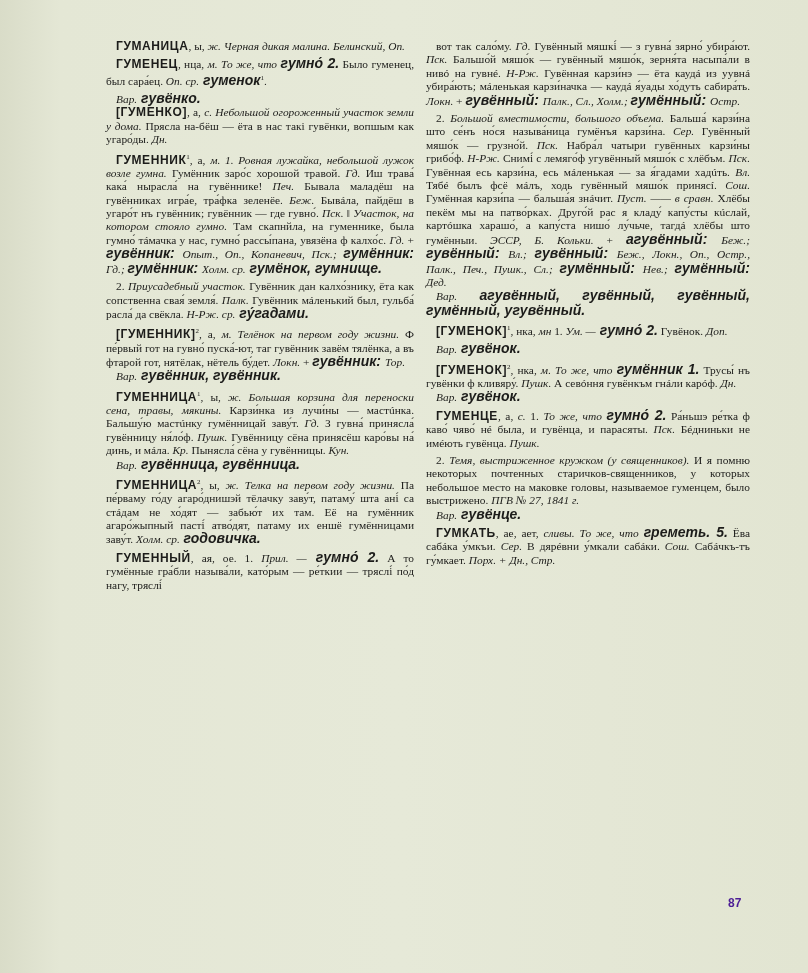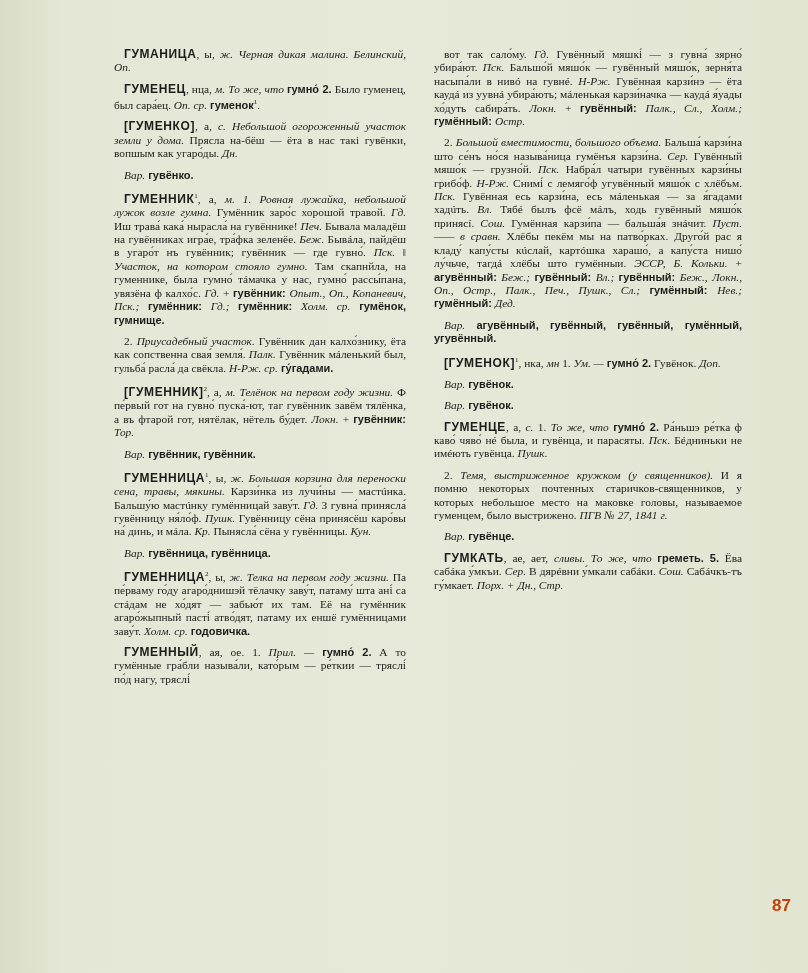--- a/index.html
+++ b/index.html
@@ -9,43 +9,43 @@
     background-image: linear-gradient(90deg, #d9dcc8 0px, #e4e7d5 60px, #e6e9d8 400px, #e2e5d2 808px);
     font-family: "Liberation Serif", "DejaVu Serif", serif;
     color: #1c1c1a;
     position: relative;
   }
   .page { position: absolute; left: 106px; top: 40px; width: 648px; }
   .col { position: absolute; top: 0; width: 308px; font-size: 11.4px; line-height: 13.4px; text-align: justify; }
   .col.left { left: 0; }
   .col.right { left: 320px; width: 324px; }
   .entry { margin: 0 0 4px 0; }
-  .entry p { margin: 8px; text-indent: 0; }
+  .entry p { margin: 0; text-indent: 0; }
   .indent { text-indent: 10px !important; }
   .hw { font-family: "Liberation Sans", "DejaVu Sans", sans-serif; font-weight: bold; letter-spacing: 0.6px; font-size: 12px; }
-  .b { font-family: "Liberation Sans", "DejaVu Sans", sans-serif; font-weight: bold; font-size: 11px; }
+  .b { font-family: "Liberation Sans", "DejaVu Sans", sans-serif; font-weight: bold; font-size: 14px; font-style: italic; }
   .i { font-style: italic; }
   .quote { margin: 2px 0 4px 22px; text-indent: 10px; }
-  .pagenum { position: absolute; left: 772px; top: 896px; font-family: "Liberation Sans", sans-serif; font-size: 17px; font-weight: bold; color: #c2410c; }
+  .pagenum { position: absolute; left: 728px; top: 896px; font-family: "Liberation Sans", sans-serif; font-size: 12px; font-weight: bold; color: #4c1d95; }
   sup { font-size: 7px; }
 </style>
 </head>
 <body>
 
 <div class="page">
   <div class="col left" id="col-left">
       <div class="entry">
         <p class="indent"><span class="hw">ГУМАНИЦА</span><span class="">, ы, </span><span class="i">ж. Черная дикая малина. Белинский, Оп.</span></p>
       </div>
       <div class="entry">
         <p class="indent"><span class="hw">ГУМЕНЕЦ</span><span class="">, нца, </span><span class="i">м. То же, что </span><span class="b">гумно́ 2.</span><span class=""> Было гуменец, был сара́ец. </span><span class="i">Оп. ср.</span><span class="b"> гуменок</span><sup class="">1</sup><span class="">.</span></p>
       </div>
       <div class="entry">
+        <p class="indent"><span class="i">Вар.</span><span class="b"> гувёнко.</span></p>
         <p class="indent"><span class="hw">[ГУМЕНКО]</span><span class="">, а, </span><span class="i">с. Небольшой огороженный участок земли у дома.</span><span class=""> Прясла на-бёш — ёта в нас такі гувёнки, вопшым как угаро́ды. </span><span class="i">Дн.</span></p>
-        <p class="indent"><span class="i">Вар.</span><span class="b"> гувёнко.</span></p>
       </div>
       <div class="entry">
         <p class="indent"><span class="hw">ГУМЕННИК</span><sup class="">1</sup><span class="">, а, </span><span class="i">м. 1. Ровная лужайка, небольшой лужок возле гумна.</span><span class=""> Гумённик заро́с хорошой травой. </span><span class="i">Гд.</span><span class=""> Иш трава́ кака́ нырасла́ на гувённике! </span><span class="i">Печ.</span><span class=""> Бывала маладёш на гувённиках игра́е, тра́фка зеленёе. </span><span class="i">Беж.</span><span class=""> Бывáла, пайдёш в угаро́т нъ гувённик; гувённик — где гувно́. </span><span class="i">Пск. ‖ Участок, на котором стояло гумно.</span><span class=""> Там скапнйла, на гуменнике, была гумно́ тáмачка у нас, гумно́ рассы́пана, увязёна ф калхо́с. </span><span class="i">Гд.</span><span class=""> + </span><span class="b">гувённик: </span><span class="i">Опыт., Оп., Копаневич, Пск.; </span><span class="b">гумённик: </span><span class="i">Гд.; </span><span class="b">гумённик: </span><span class="i">Холм. ср.</span><span class="b"> гумёнок, гумнище.</span></p>
       </div>
       <div class="entry">
         <p class="indent"><span class="">2. </span><span class="i">Приусадебный участок.</span><span class=""> Гувённик дан калхо́знику, ёта как сопственна свая́ земля́. </span><span class="i">Палк.</span><span class=""> Гувённик мáленький был, гульба́ расла́ да свёкла. </span><span class="i">Н-Рж. ср.</span><span class="b"> гу́гадами.</span></p>
       </div>
       <div class="entry">
         <p class="indent"><span class="hw">[ГУМЕННИК]</span><sup class="">2</sup><span class="">, а, </span><span class="i">м. Телёнок на первом году жизни.</span><span class=""> Ф пе́рвый гот на гувно́ пуска́-ют, таг гувённик завём тялёнка, а въ фтарой гот, нятёлак, нётель бу́дет. </span><span class="i">Локн.</span><span class=""> + </span><span class="b">гувённик: </span><span class="i">Тор.</span></p>
         <p class="indent"><span class="i">Вар.</span><span class="b"> гувённик, гувённик.</span></p>
@@ -69,20 +69,21 @@
         <p class="indent"><span class="">2. </span><span class="i">Большой вместимости, большого объема.</span><span class=""> Бальша́ карзи́на што се́нъ но́ся называ́ница гумёнъя карзи́на. </span><span class="i">Сер.</span><span class=""> Гувённый мяшо́к — грузно́й. </span><span class="i">Пск.</span><span class=""> Набра́л чатыри гувённых карзи́ны грибо́ф. </span><span class="i">Н-Рж.</span><span class=""> Снимі́ с лемяго́ф угувённый мяшо́к с хлёбъм. </span><span class="i">Пск.</span><span class=""> Гувённая есь карзи́на, есь мáленькая — за я́гадами хадúть. </span><span class="i">Вл.</span><span class=""> Тябé былъ фсё мáлъ, ходь гувённый мяшо́к принясí. </span><span class="i">Сош.</span><span class=""> Гумённая карзи́па — бальша́я знáчит. </span><span class="i">Пуст. —— в сравн.</span><span class=""> Хлёбы пекём мы на патво́рках. Друго́й рас я кладу́ капу́сты кúслай, картóшка харашо́, а капу́ста нишо́ лу́чьче, тагдá хлёбы што гумённыи. </span><span class="i">ЭССР, Б. Кольки.</span><span class=""> + </span><span class="b">агувённый: </span><span class="i">Беж.; </span><span class="b">гувённый: </span><span class="i">Вл.; </span><span class="b">гувённый: </span><span class="i">Беж., Локн., Оп., Остр., Палк., Печ., Пушк., Сл.; </span><span class="b">гумённый: </span><span class="i">Нев.; </span><span class="b">гумённый: </span><span class="i">Дед.</span></p>
         <p class="indent"><span class="i">Вар.</span><span class="b"> агувённый, гувённый, гувённый, гумённый, угувённый.</span></p>
       </div>
       <div class="entry">
         <p class="indent"><span class="hw">[ГУМЕНОК]</span><sup class="">1</sup><span class="">, нка, </span><span class="i">мн</span><span class=""> 1. </span><span class="i">Ум. —</span><span class="b"> гумно́ 2.</span><span class=""> Гувёнок. </span><span class="i">Доп.</span></p>
       </div>
       <div class="entry">
         <p class="indent"><span class="i">Вар.</span><span class="b"> гувёнок.</span></p>
       </div>
       <div class="entry">
+        <p class="indent"><span class="hw">[ГУМЕНОК]</span><sup class="">2</sup><span class="">, нка, </span><span class="i">м. То же, что </span><span class="b">гумённик 1.</span><span class=""> Трусы́ нъ гувёнки ф кливяру́. </span><span class="i">Пушк.</span><span class=""> А севóння гувёнкъм гнáли карóф. </span><span class="i">Дн.</span></p>
         <p class="indent"><span class="i">Вар.</span><span class="b"> гувёнок.</span></p>
       </div>
       <div class="entry">
         <p class="indent"><span class="hw">ГУМЕНЦЕ</span><span class="">, а, </span><span class="i">с.</span><span class=""> 1. </span><span class="i">То же, что </span><span class="b">гумно́ 2.</span><span class=""> Ра́ньшэ ре́тка ф каво́ чяво́ нé была, и гувёнца, и парасяты. </span><span class="i">Пск.</span><span class=""> Бéдниньки не имéють гувёнца. </span><span class="i">Пушк.</span></p>
       </div>
       <div class="entry">
         <p class="indent"><span class="">2. </span><span class="i">Темя, выстриженное кружком (у священников).</span><span class=""> И я помню некоторых почтенных старичков-священников, у которых небольшое место на маковке головы, называемое гуменцем, было выстрижено. </span><span class="i">ПГВ № 27, 1841 г.</span></p>
         <p class="indent"><span class="i">Вар.</span><span class="b"> гувёнце.</span></p>
       </div>
       <div class="entry">

